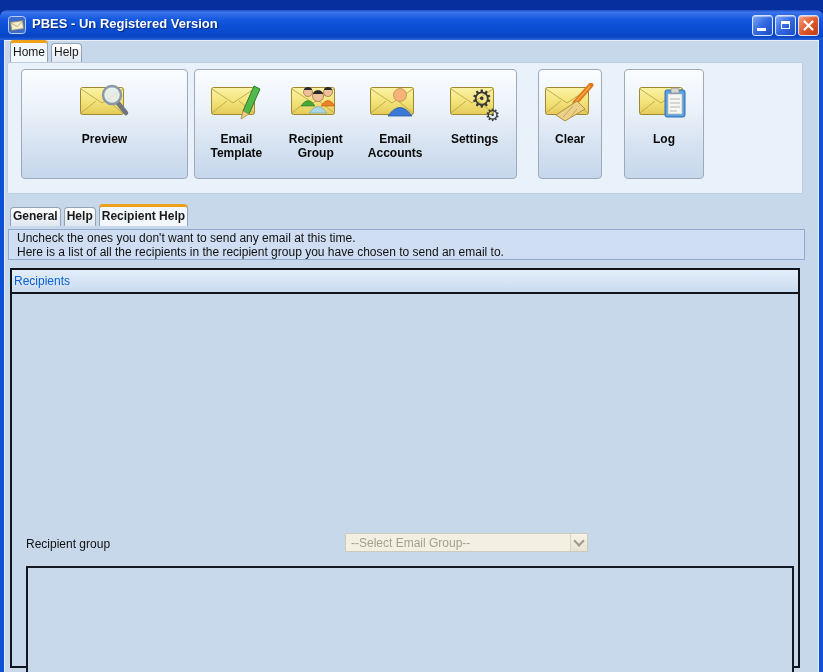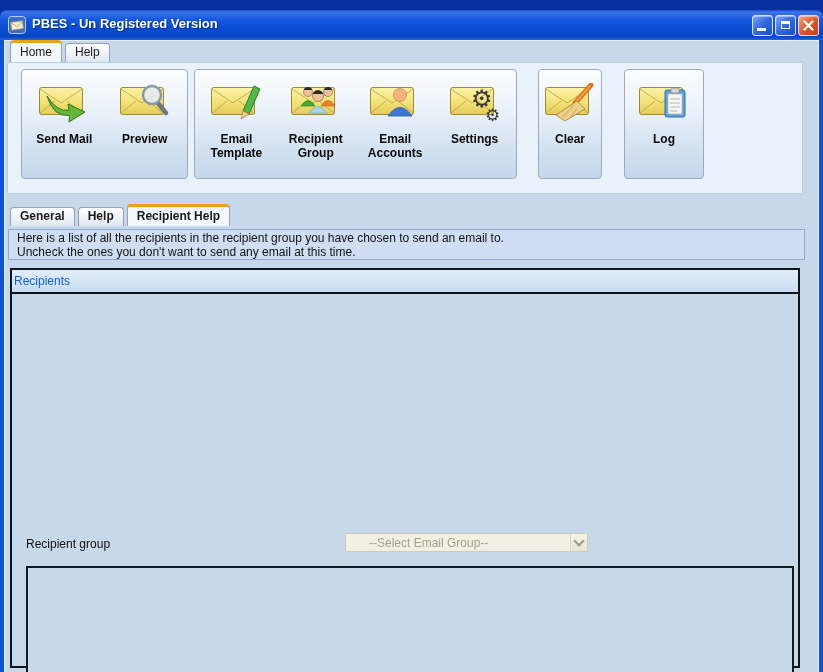--- a/index.html
+++ b/index.html
@@ -45,21 +45,21 @@
     position:absolute;left:4px;top:30px;width:815px;height:638px;
     background:#c8d8eb;
     box-shadow:inset 0 0 0 1px #e9eef6;
   }
   
   .tabrow{position:absolute;display:flex;align-items:flex-end;}
   .tabrow1{left:6px;top:1px;height:21px;}
   .tabrow2{left:6px;top:163px;height:23px;font-weight:bold;}
   .tab{
     box-sizing:border-box;height:19px;line-height:17px;
-    padding:0 9px;margin-right:3px;
+    padding:0 2px;margin-right:3px;
     font-size:12px;color:#1a1a1a;
     background:linear-gradient(180deg,#ffffff 0%,#eef2f7 55%,#dfe7f0 100%);
     border:1px solid #93a2b4;border-bottom:none;
     border-radius:4px 4px 0 0;cursor:default;white-space:nowrap;
   }
   .tab.selected{
     height:22px;line-height:18px;
     background:#f2f7fc;
     border-top:3px solid #f0a11c;
     font-size:12px;
@@ -112,21 +112,21 @@
     position:absolute;left:14px;top:267px;
     font-size:12px;color:#111;
   }
   .dropdown{
     position:absolute;left:333px;top:263px;width:243px;height:19px;
     box-sizing:border-box;
     background:#f3efe2;border:1px solid #cfcbba;
     display:flex;align-items:center;cursor:default;
   }
   .dropdown-value{
-    flex:1;font-size:12px;color:#a3a08f;padding-left:23px;
+    flex:1;font-size:12px;color:#a3a08f;padding-left:5px;
     white-space:nowrap;overflow:hidden;
   }
   .dropdown-arrow{
     width:17px;height:17px;box-sizing:border-box;
     border-left:1px solid #d8d4c4;
     background:linear-gradient(180deg,#f6f2e6 0%,#e8e4d4 100%);
     display:flex;align-items:center;justify-content:center;
   }
   .chevron{
     width:6px;height:6px;border-right:2px solid #9d9a8b;border-bottom:2px solid #9d9a8b;
@@ -187,31 +187,20 @@
 
     <div class="ribbon">
 
       <div class="panel panel1">
         <div class="ribbon-item">
           <span class="ribbon-icon">
             <svg width="52" height="40" viewBox="0 0 52 40">
               <rect x="1.5" y="4.5" width="43" height="27" rx="2" fill="url(#envGrad)" stroke="#a08830"></rect>
               <path d="M2 6 L23 20 L44 6" fill="none" stroke="#c4ac4e"></path>
               <path d="M2 30 L17 18 M44 30 L29 18" fill="none" stroke="#c4ac4e"></path>
-              <path d="M9 13 Q20 30 31 27 L30 21 L47 29 L31 39 L31.5 32.5 Q15 34 9 13 Z" fill="#62b83a" stroke="#36781c" stroke-width="1"></path>
-            </svg>
-          </span>
-          <span class="ribbon-label">Send Mail</span>
-        </div>
-        <div class="ribbon-item">
-          <span class="ribbon-icon">
-            <svg width="52" height="40" viewBox="0 0 52 40">
-              <rect x="1.5" y="4.5" width="43" height="27" rx="2" fill="url(#envGrad)" stroke="#a08830"></rect>
-              <path d="M2 6 L23 20 L44 6" fill="none" stroke="#c4ac4e"></path>
-              <path d="M2 30 L17 18 M44 30 L29 18" fill="none" stroke="#c4ac4e"></path>
               <line x1="39" y1="20" x2="47" y2="30" stroke="#6e7680" stroke-width="4.5" stroke-linecap="round"></line>
               <circle cx="33" cy="12" r="9" fill="#e4edf4" fill-opacity="0.85" stroke="#8a98a8" stroke-width="2.5"></circle>
             </svg>
           </span>
           <span class="ribbon-label">Preview</span>
         </div>
       </div>
 
       <div class="panel panel2">
         <div class="ribbon-item">
@@ -306,22 +295,22 @@
       </div>
     </div>
 
     <div class="tabrow tabrow2">
       <div class="tab">General</div>
       <div class="tab">Help</div>
       <div class="tab selected">Recipient Help</div>
     </div>
 
     <div class="infobox">
+      <div>Uncheck the ones you don't want to send any email at this time.</div>
       <div>Here is a list of all the recipients in the recipient group you have chosen to send an email to.</div>
-      <div>Uncheck the ones you don't want to send any email at this time.</div>
     </div>
 
     <div class="groupbox">
       <div class="groupbox-header">
         <span>Recipients</span>
       </div>
 
       <span class="field-label">Recipient group</span>
 
       <div class="dropdown">

